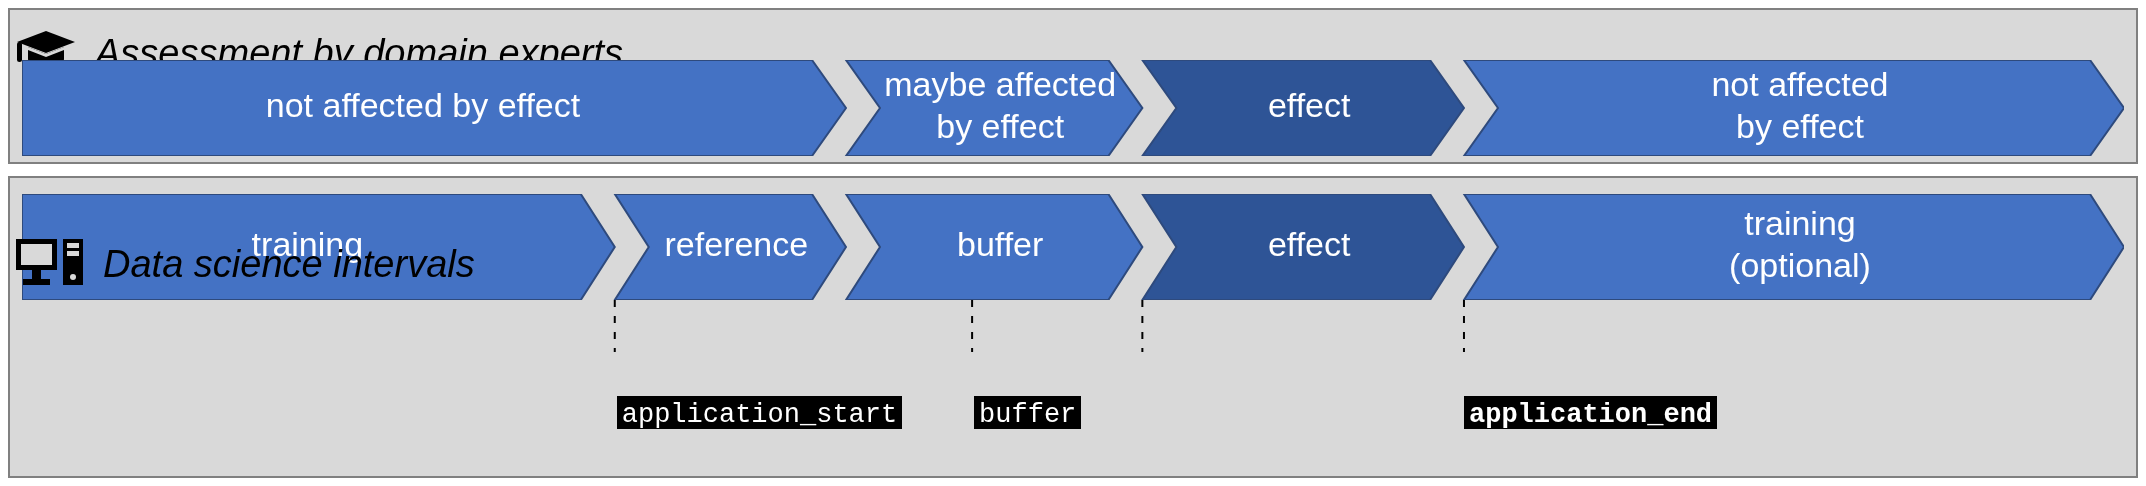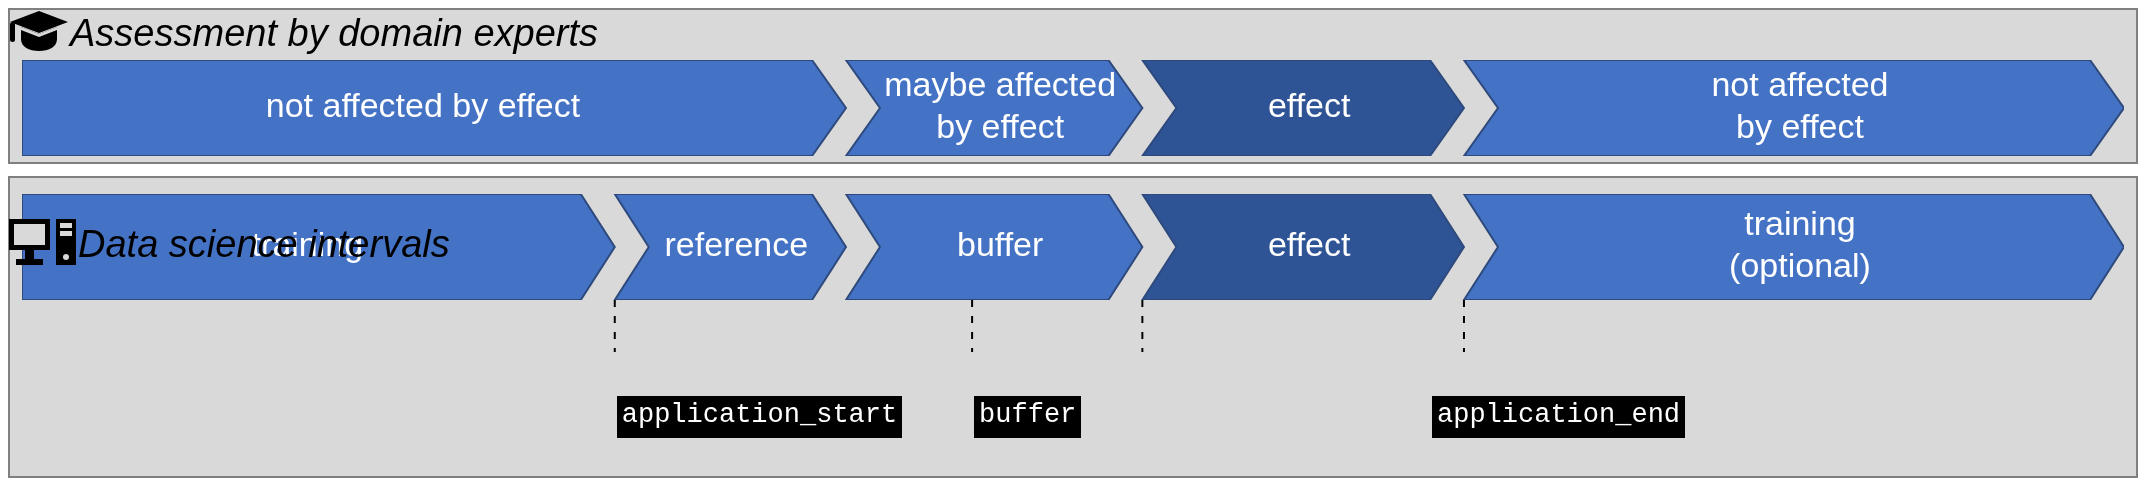--- a/index.html
+++ b/index.html
@@ -16,21 +16,23 @@
     border:2px solid #808080;
     box-sizing:border-box;
   }
   #panel-top   {left:8px;  top:8px;   width:2130px; height:156px;}
   #panel-bottom{left:8px;  top:176px; width:2130px; height:302px;}
 
   
   .captionrow{
     position:absolute;
     display:flex;align-items:center;
-    left:8px;
+    gap:18px;
+    left:15px;
+    margin-top:20px;
   }
   #caption-top{top:10px;height:46px;}
   #caption-bottom{top:212px;height:64px;}
 
   .caption-text{
     font-style:italic;
     font-size:38px;
     color:#000000;
     white-space:nowrap;
     line-height:1;
@@ -62,21 +64,21 @@
   }
 
   
   .chip{
     position:absolute;
     background:#000000;
     color:#ffffff;
     font-family:"Liberation Mono", monospace;
     font-size:27px;
     line-height:1;
-    padding:6px 5px 9px 5px;
+    padding:6px 5px 0 5px;
     white-space:nowrap;
     box-sizing:border-box;
     top:396px;
   }
 </style>
 </head>
 <body>
 
 <div class="canvas">
 
@@ -138,14 +140,14 @@
         <rect x="52" y="7" width="12" height="5" fill="#d9d9d9"></rect>
         <rect x="52" y="15" width="12" height="5" fill="#d9d9d9"></rect>
         <circle cx="58" cy="41" r="3" fill="#d9d9d9"></circle>
       </svg>
     </span>
     <span class="caption-text">Data science intervals</span>
   </div>
 
 <div class="chip" style="left: 616.764px;">application_start</div>
     <div class="chip" style="left: 974.104px;">buffer</div>
-    <div class="chip" style="left: 1432px;">application_end</div>
+    <div class="chip" style="left: 1464px; font-weight: bold;">application_end</div>
   </div>
 
 </body></html>

